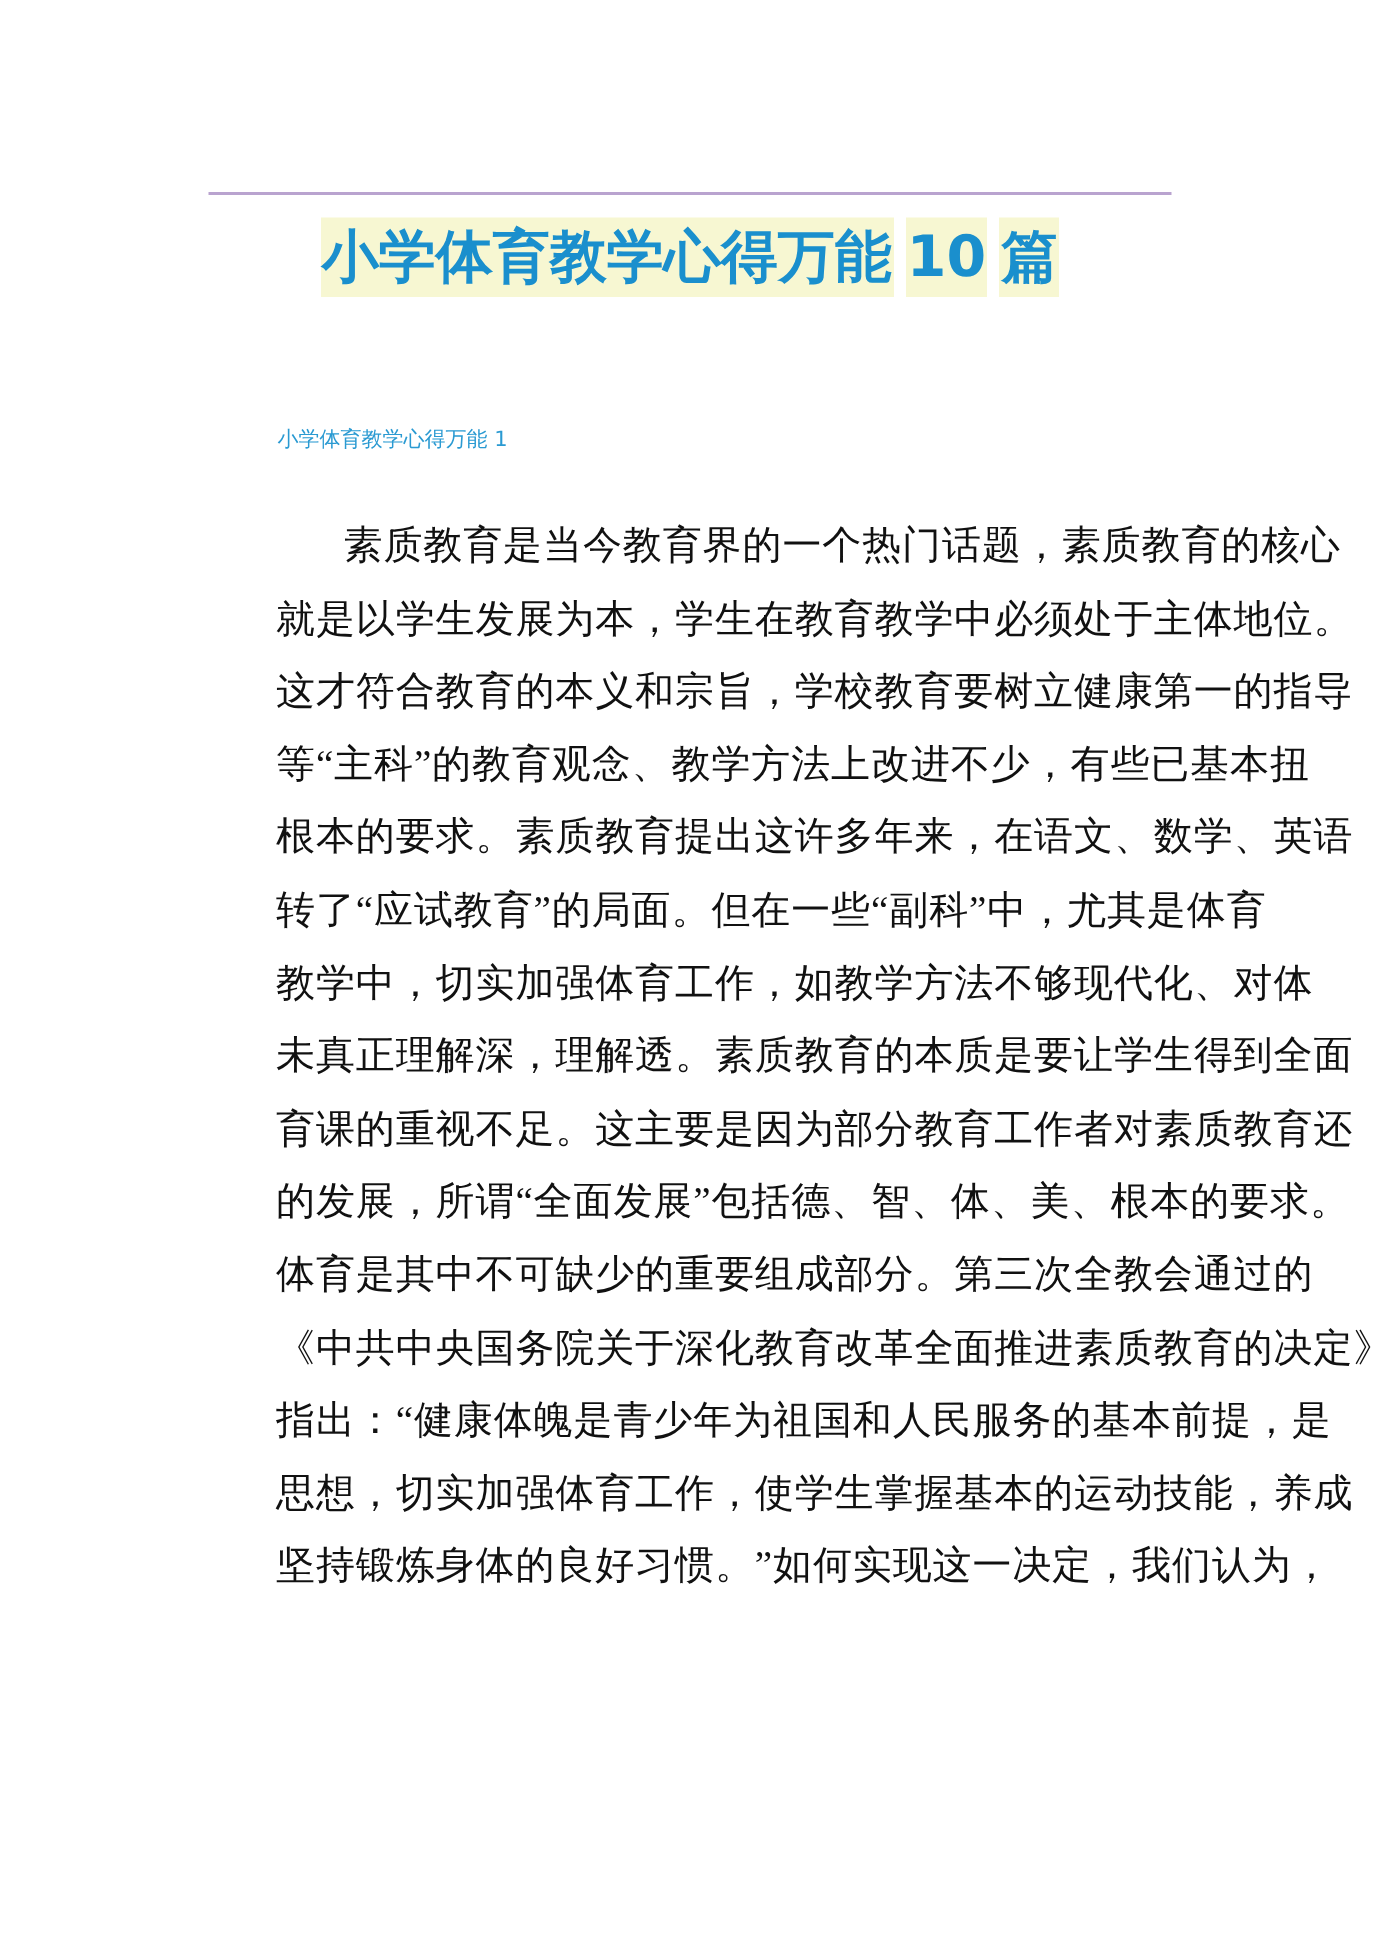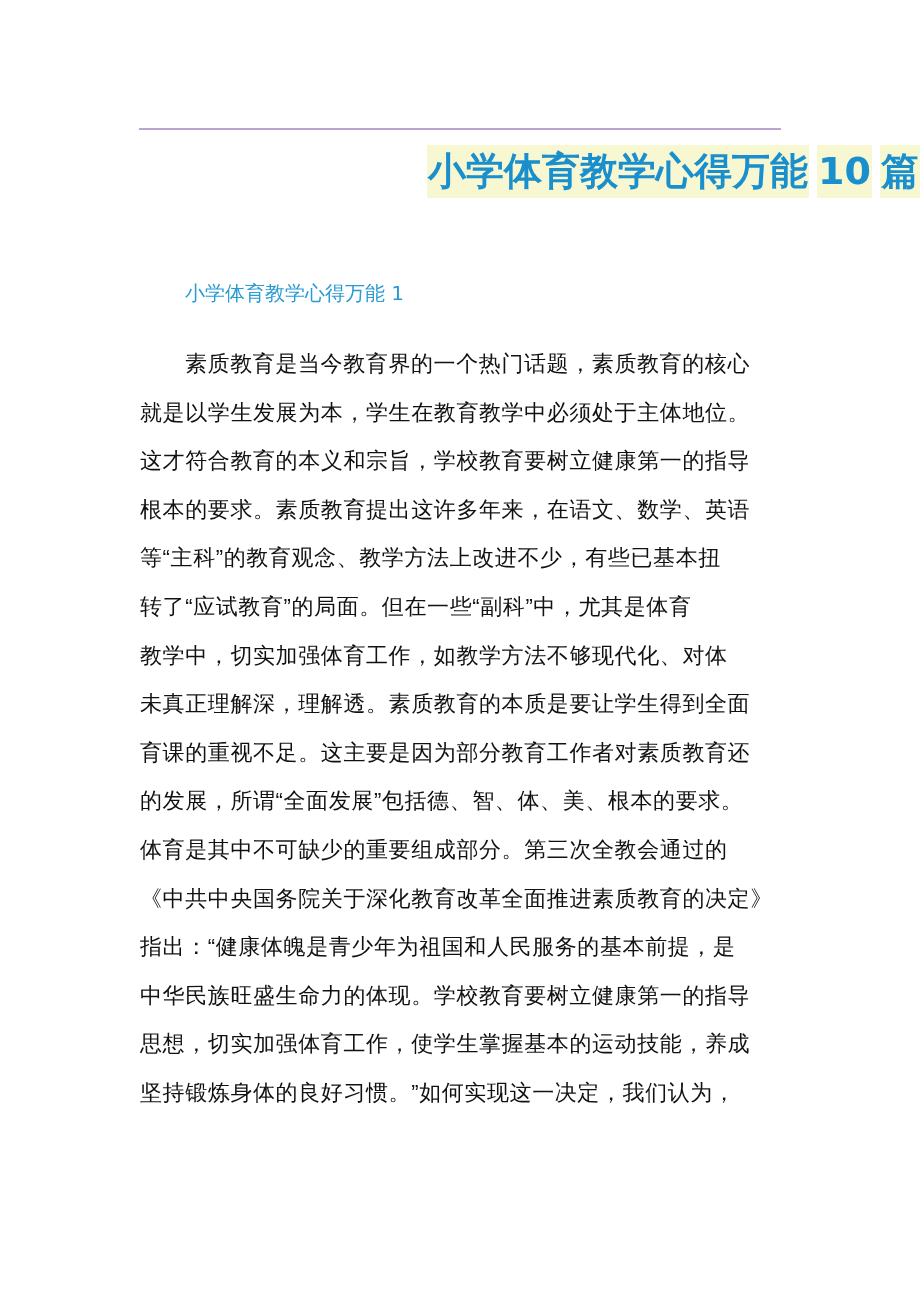--- a/index.html
+++ b/index.html
@@ -20,21 +20,21 @@
       top: 128px;
       width: 642px;
       height: 2px;
       background: #b9a3cf;
     }
     .title {
       position: absolute;
       top: 145px;
       left: 0;
       width: 920px;
-      text-align: right;
+      text-align: center;
       font-family: "DejaVu Sans", "Liberation Sans", sans-serif;
       font-weight: bold;
       font-size: 38px;
       line-height: 53px;
       color: #1a8fcd;
       white-space: nowrap;
       letter-spacing: 0px;
     }
     .title .hl {
       background: #f7f7d2;
@@ -43,65 +43,65 @@
     }
     .title .gap {
       display: inline-block;
       width: 8px;
     }
     .section-heading {
       position: absolute;
       left: 185px;
       top: 278px;
       font-family: "DejaVu Sans", "Liberation Sans", sans-serif;
-      font-size: 20px;
+      font-size: 14px;
       line-height: 30px;
       color: #2a9ad2;
       white-space: nowrap;
     }
     .para {
       position: absolute;
       left: 140px;
       top: 340px;
       width: 650px;
     }
     .line {
       height: 48.6px;
       line-height: 48.6px;
-      font-size: 22px;
+      font-size: 26px;
       color: #111111;
       white-space: nowrap;
       letter-spacing: 0.6px;
-      font-family: Liberation Sans, sans-serif;
+      font-family: Liberation Serif, serif;
+      margin-left: 44px;
     }
     .line.indent {
       padding-left: 45px;
     }
   </style>
 </head>
 <body>
 
 <div class="rule"></div>
 
 <div class="title">
   <span class="hl">小学体育教学心得万能</span><span class="gap"></span><span class="hl">10</span><span class="gap"></span><span class="hl">篇</span>
 </div>
 
 <div class="section-heading">小学体育教学心得万能 1</div>
 
 <div class="para">
   <div class="line indent">素质教育是当今教育界的一个热门话题，素质教育的核心</div>
   <div class="line">就是以学生发展为本，学生在教育教学中必须处于主体地位。</div>
   <div class="line">这才符合教育的本义和宗旨，学校教育要树立健康第一的指导</div>
+  <div class="line">等“主科”的教育观念、教学方法上改进不少，有些已基本扭</div>
   <div class="line">根本的要求。素质教育提出这许多年来，在语文、数学、英语</div>
-  <div class="line">等“主科”的教育观念、教学方法上改进不少，有些已基本扭</div>
   <div class="line">转了“应试教育”的局面。但在一些“副科”中，尤其是体育</div>
   <div class="line">教学中，切实加强体育工作，如教学方法不够现代化、对体</div>
   <div class="line">未真正理解深，理解透。素质教育的本质是要让学生得到全面</div>
   <div class="line">育课的重视不足。这主要是因为部分教育工作者对素质教育还</div>
   <div class="line">的发展，所谓“全面发展”包括德、智、体、美、根本的要求。</div>
   <div class="line">体育是其中不可缺少的重要组成部分。第三次全教会通过的</div>
   <div class="line">《中共中央国务院关于深化教育改革全面推进素质教育的决定》</div>
   <div class="line">指出：“健康体魄是青少年为祖国和人民服务的基本前提，是</div>
-  <div class="line">中华民族旺盛生命力的体现。学校教育要树立健康第一的指导</div>
   <div class="line">思想，切实加强体育工作，使学生掌握基本的运动技能，养成</div>
   <div class="line">坚持锻炼身体的良好习惯。”如何实现这一决定，我们认为，</div>
 </div>
 
 </body></html>

